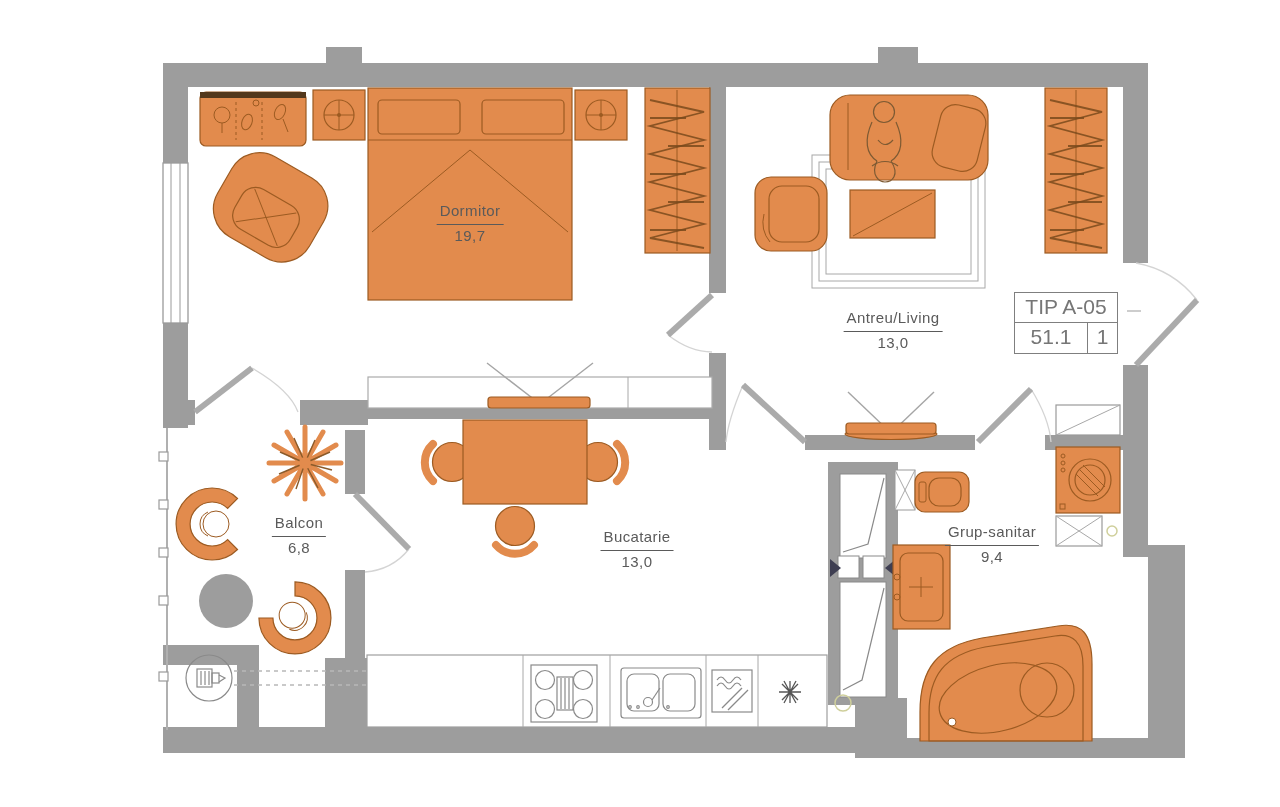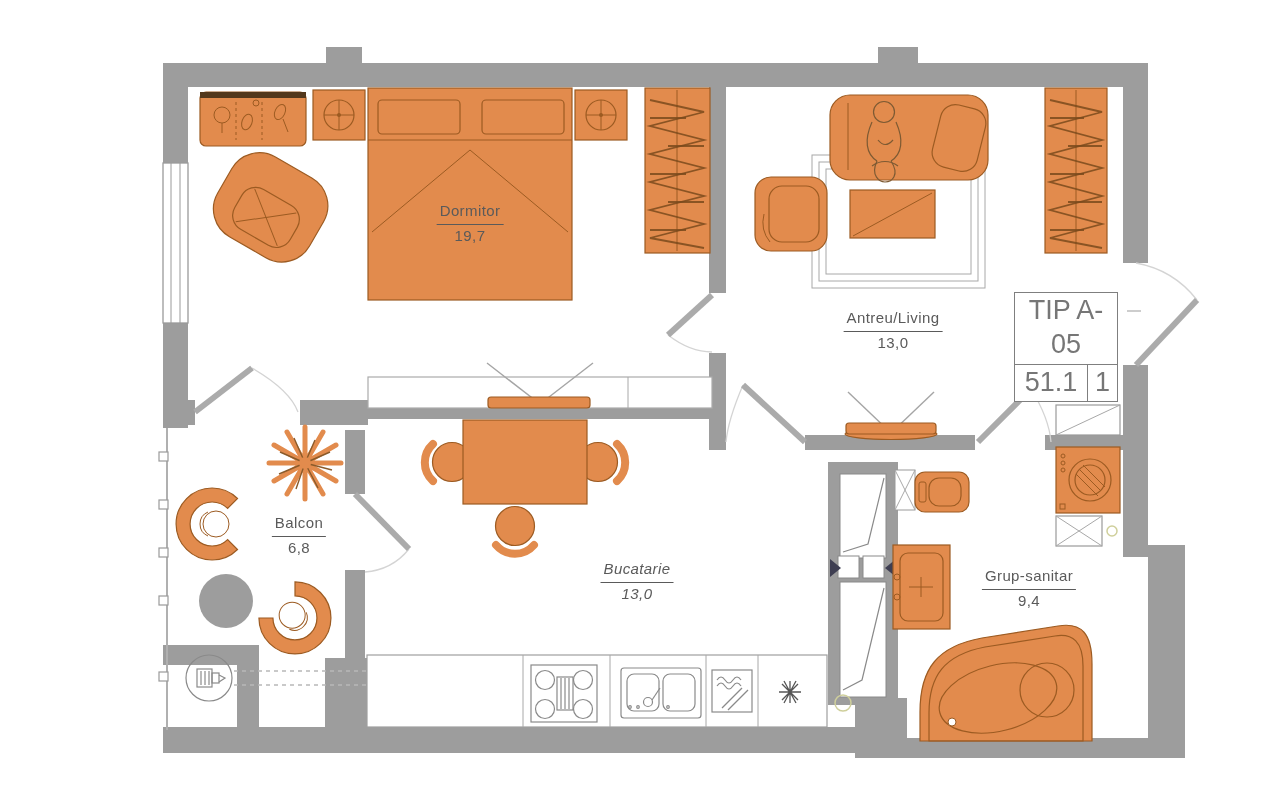--- a/index.html
+++ b/index.html
@@ -26,21 +26,21 @@
   .zz{stroke:#7a4a1c;stroke-width:1.8;fill:none;opacity:.85;}
   .dash{stroke:#b8b8b8;stroke-width:1.3;stroke-dasharray:4 4;fill:none;}
   .person{stroke:#7d5a33;stroke-width:1.2;fill:none;}
   
   .room-label{position:absolute;transform:translateX(-50%);text-align:center;
     color:var(--label);font-size:15px;letter-spacing:.4px;line-height:1.5;white-space:nowrap;}
   .room-label .rname{display:inline-block;border-bottom:1.3px solid currentColor;padding:0 3px 1px;}
   .room-label .rarea{display:block;}
   
   .titlebox{position:absolute;left:1014px;top:292px;width:104px;border:1.6px solid #7f7f7f;
-    background:#fff;color:#767676;text-align:center;font-size:27px;line-height:1.25;}
+    background:#fff;color:#767676;text-align:center;font-size:21px;line-height:1.25;}
   .titlebox .trow1{padding:1px 0 2px;border-bottom:1.6px solid #7f7f7f;}
   .titlebox .trow2{display:flex;}
   .titlebox .tarea{flex:1;padding:1px 0 2px;text-align:center;}
   .titlebox .tcount{width:30px;border-left:1.6px solid #7f7f7f;padding:1px 0 2px;}
 </style>
 </head>
 <body>
 
 <div class="plan">
 <svg width="1280" height="807" viewBox="0 0 1280 807">
@@ -372,25 +372,25 @@
     <span class="rarea">19,7</span>
   </div>
   <div class="room-label" style="left:893px;top:307px;text-align:center;">
     <span class="rname">Antreu/Living</span>
     <span class="rarea">13,0</span>
   </div>
   <div class="room-label" style="left:299px;top:512px;">
     <span class="rname">Balcon</span>
     <span class="rarea">6,8</span>
   </div>
-  <div class="room-label" style="left:637px;top:558px;font-style:italic;">
+  <div class="room-label" style="left:637px;top:526px;">
     <span class="rname">Bucatarie</span>
     <span class="rarea">13,0</span>
   </div>
-  <div class="room-label" style="left:1029px;top:521px;margin-top:44px;">
+  <div class="room-label" style="left:992px;top:521px;">
     <span class="rname">Grup-sanitar</span>
     <span class="rarea">9,4</span>
   </div>
 
   <div class="titlebox">
     <div class="trow1">TIP A-05</div>
     <div class="trow2">
       <div class="tarea">51.1</div>
       <div class="tcount">1</div>
     </div>

